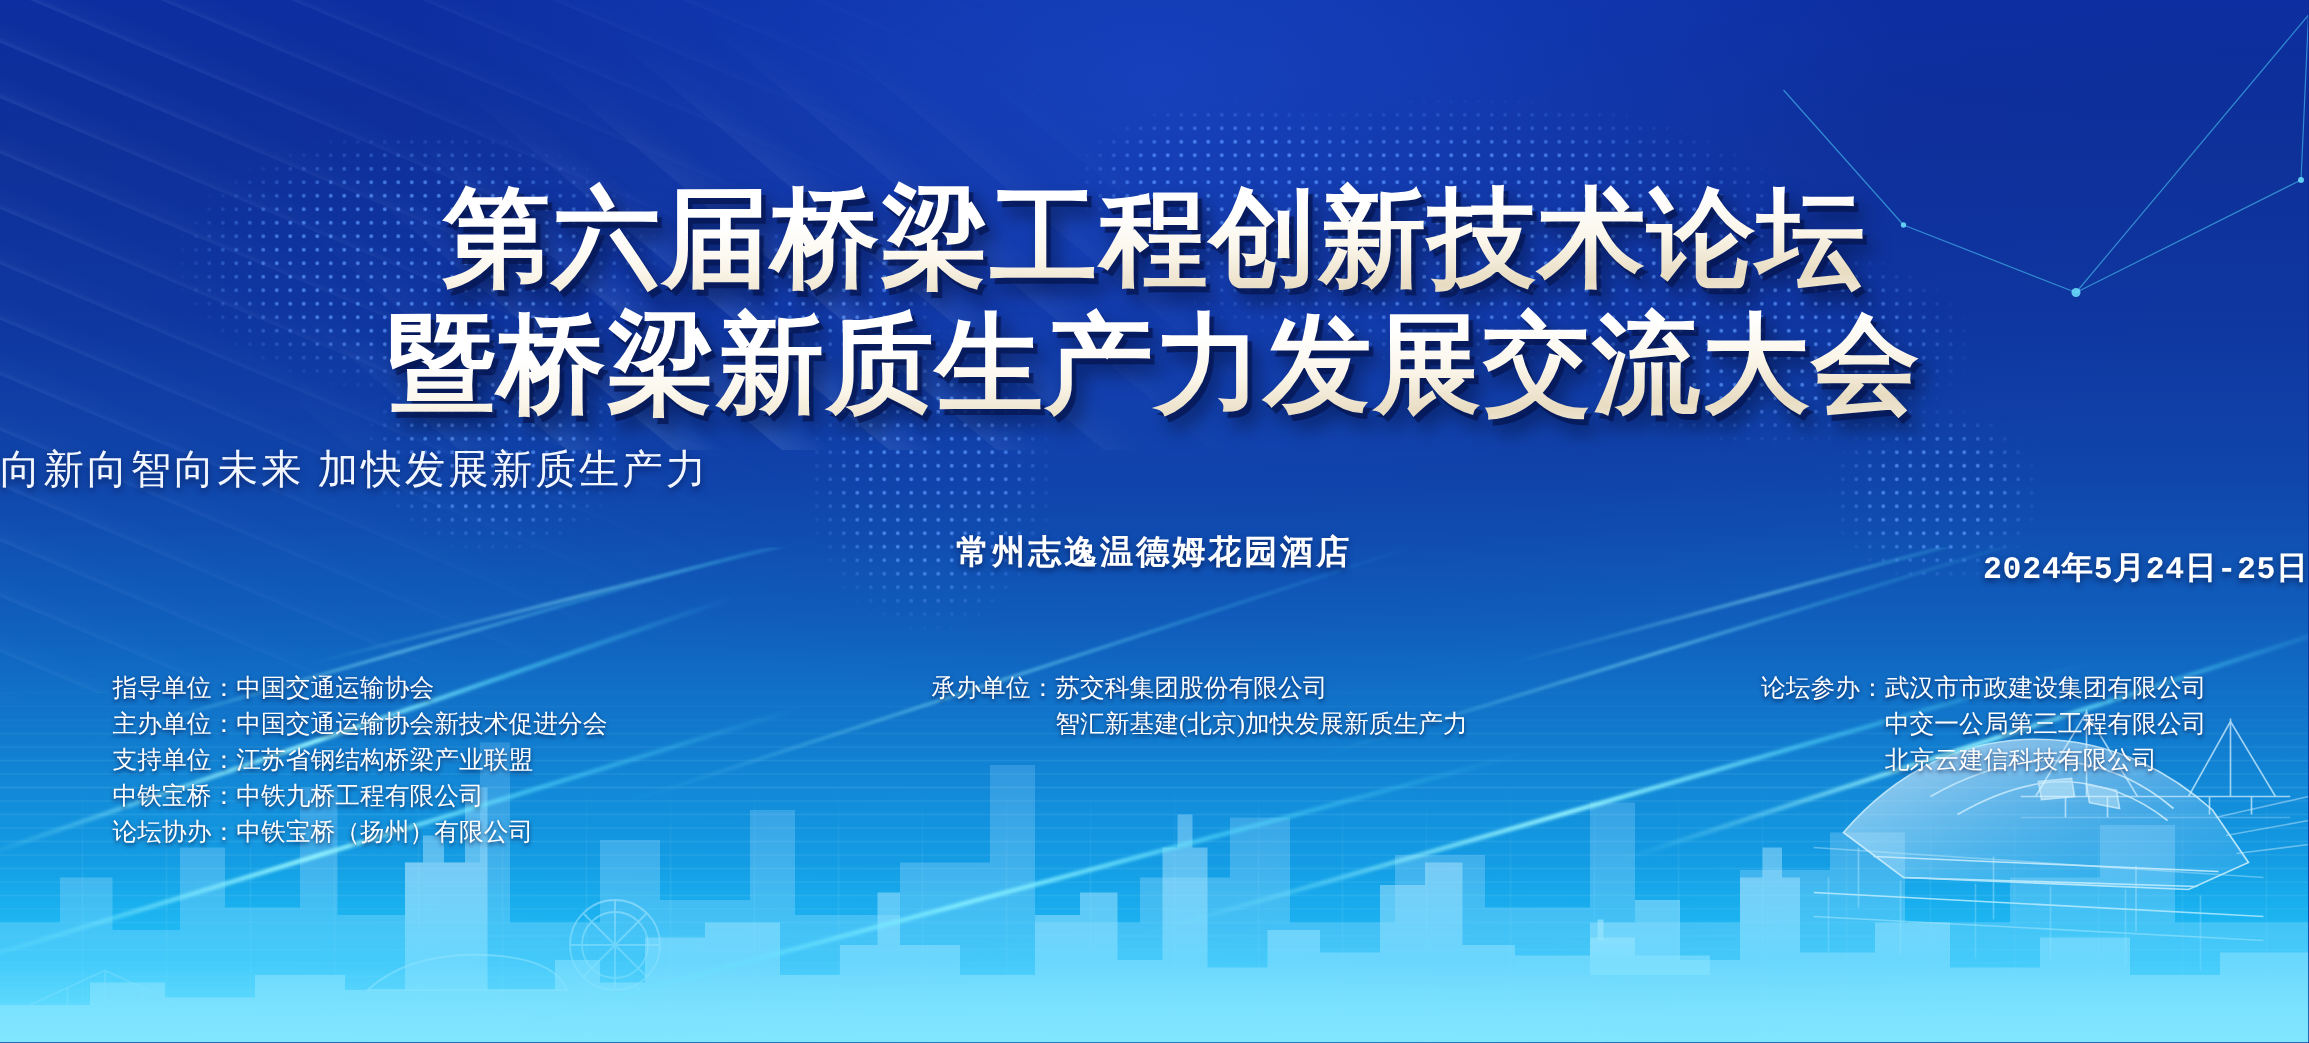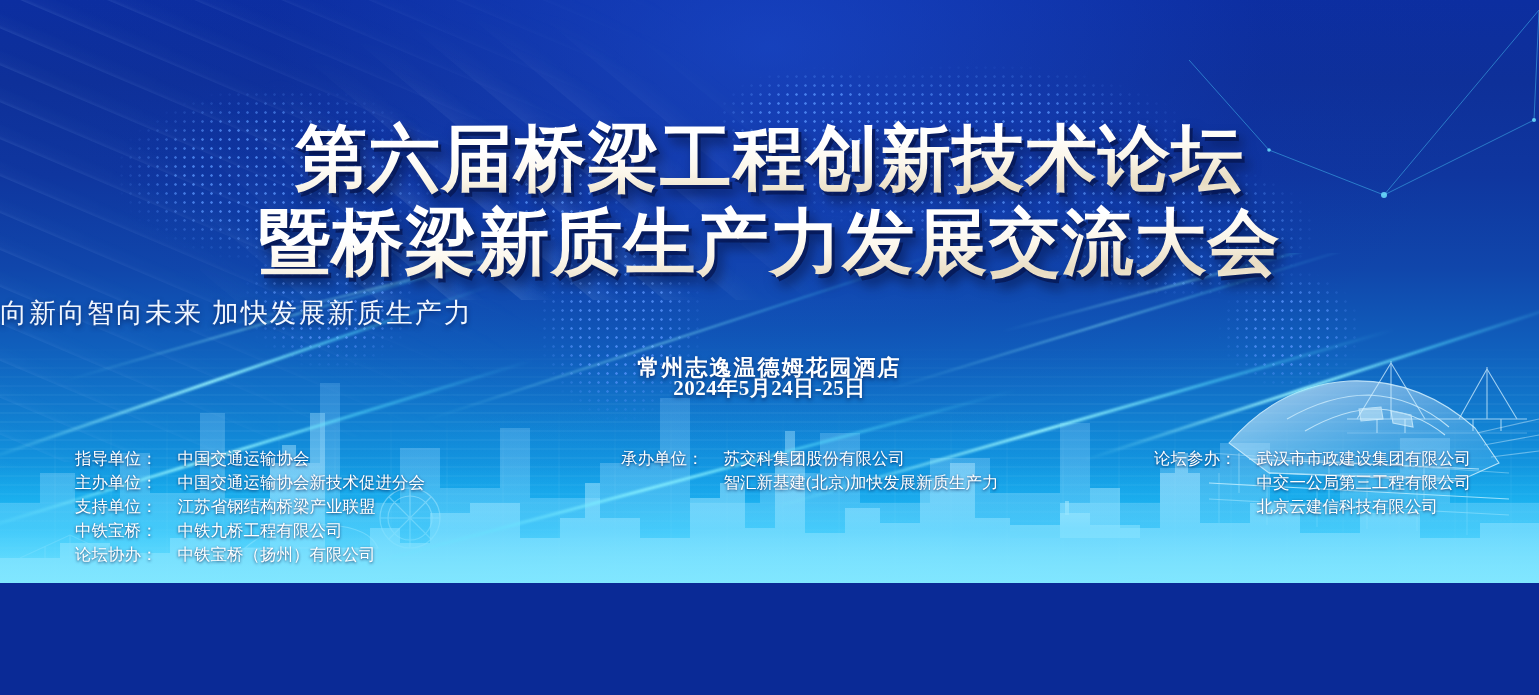--- a/index.html
+++ b/index.html
@@ -6,21 +6,21 @@
   * { margin:0; padding:0; box-sizing:border-box; }
   html, body {
     width:1539px; height:695px;
     overflow:hidden;
     background:#0a2a96;
     font-family:"Liberation Serif","DejaVu Serif",serif;
   }
 
   .banner {
     position:relative;
-    width:1539px; height:583px;
+    width:1539px; height:695px;
     overflow:hidden;
     background:
       radial-gradient(ellipse 1100px 420px at 50% 112%, #2fd2ff 0%, rgba(47,210,255,0.75) 16%, rgba(20,150,230,0.35) 38%, rgba(12,90,190,0.0) 62%),
       radial-gradient(ellipse 900px 520px at 50% 8%, rgba(30,80,215,0.55) 0%, rgba(16,48,170,0.15) 55%, rgba(10,40,150,0) 80%),
       linear-gradient(180deg,
         #0c2ea0 0%,
         #0e3099 14%,
         #0f369f 30%,
         #1046ab 46%,
         #1060bd 60%,
@@ -169,23 +169,23 @@
     position:absolute; top:353px; left:0; width:100%;
     text-align:center;
     font-family:"Liberation Serif","DejaVu Serif",serif;
     font-weight:bold;
     font-size:22px;
     letter-spacing:2px;
     color:#ffffff;
     text-shadow:0 2px 4px rgba(4,18,70,0.7);
   }
   .date {
-    position:absolute; top:374px; left:0; width:100%;
-    text-align:center;
-    font-family:Liberation Serif, serif;
+    position:absolute; top:364px; left:0; width:100%;
+    text-align:right;
+    font-family:Liberation Mono, monospace;
     font-weight:bold;
     font-size:21px;
     letter-spacing:0.5px;
     color:#ffffff;
     text-shadow:0 2px 4px rgba(4,18,70,0.7);
   }
 
   
   .sponsors { position:absolute; top:447px; left:0; width:100%; height:120px; }
   .col {
@@ -194,21 +194,21 @@
     font-size:16.5px;
     line-height:24px;
     color:#ffffff;
     text-shadow:0 1px 3px rgba(4,18,70,0.8);
     white-space:nowrap;
   }
   .col-left  { left:75px;  }
   .col-mid   { left:621px; }
   .col-right { right:68px; text-align:left;margin-left:48px; }
 
-  .row { display:flex;gap:20px; }
+  .row { display:flex; }
   .row .lbl { white-space:nowrap; }
   .row .val { white-space:nowrap; }
   .row.cont .lbl { visibility:hidden; }
 </style>
 </head>
 <body>
 
 <div class="banner">
 
   <div class="map-dots"></div>

